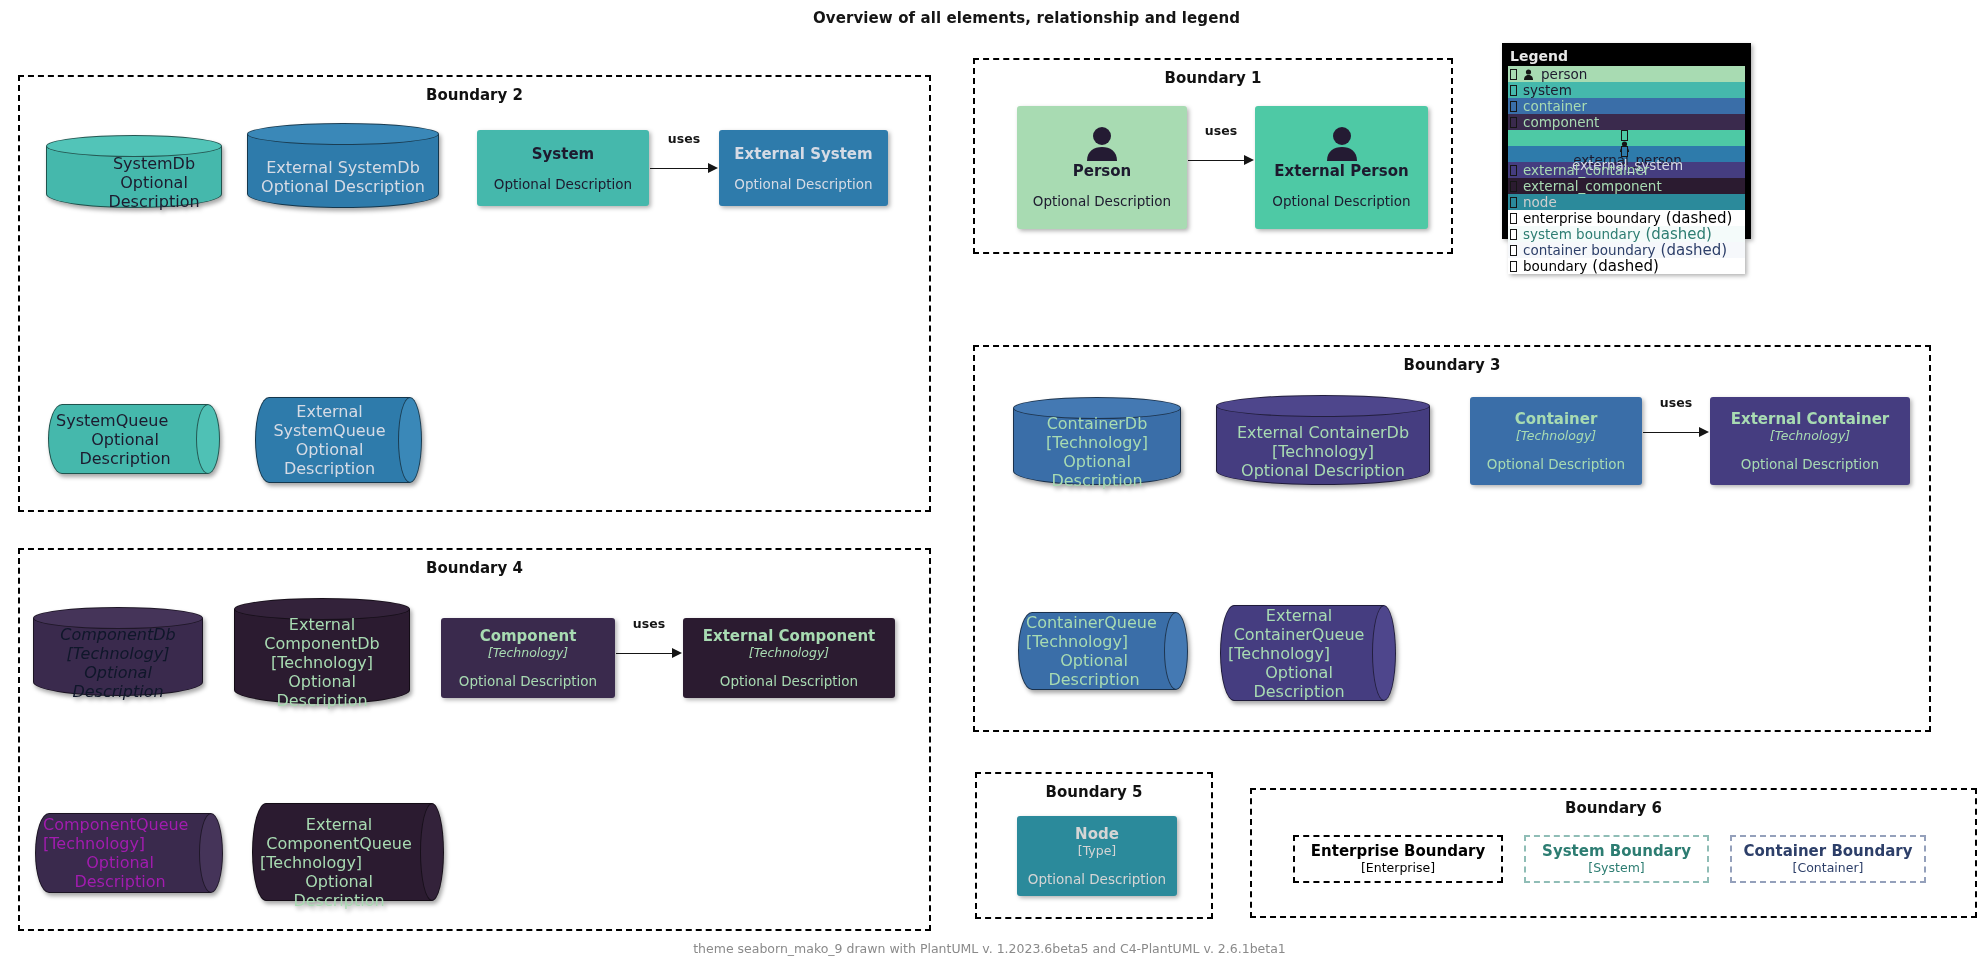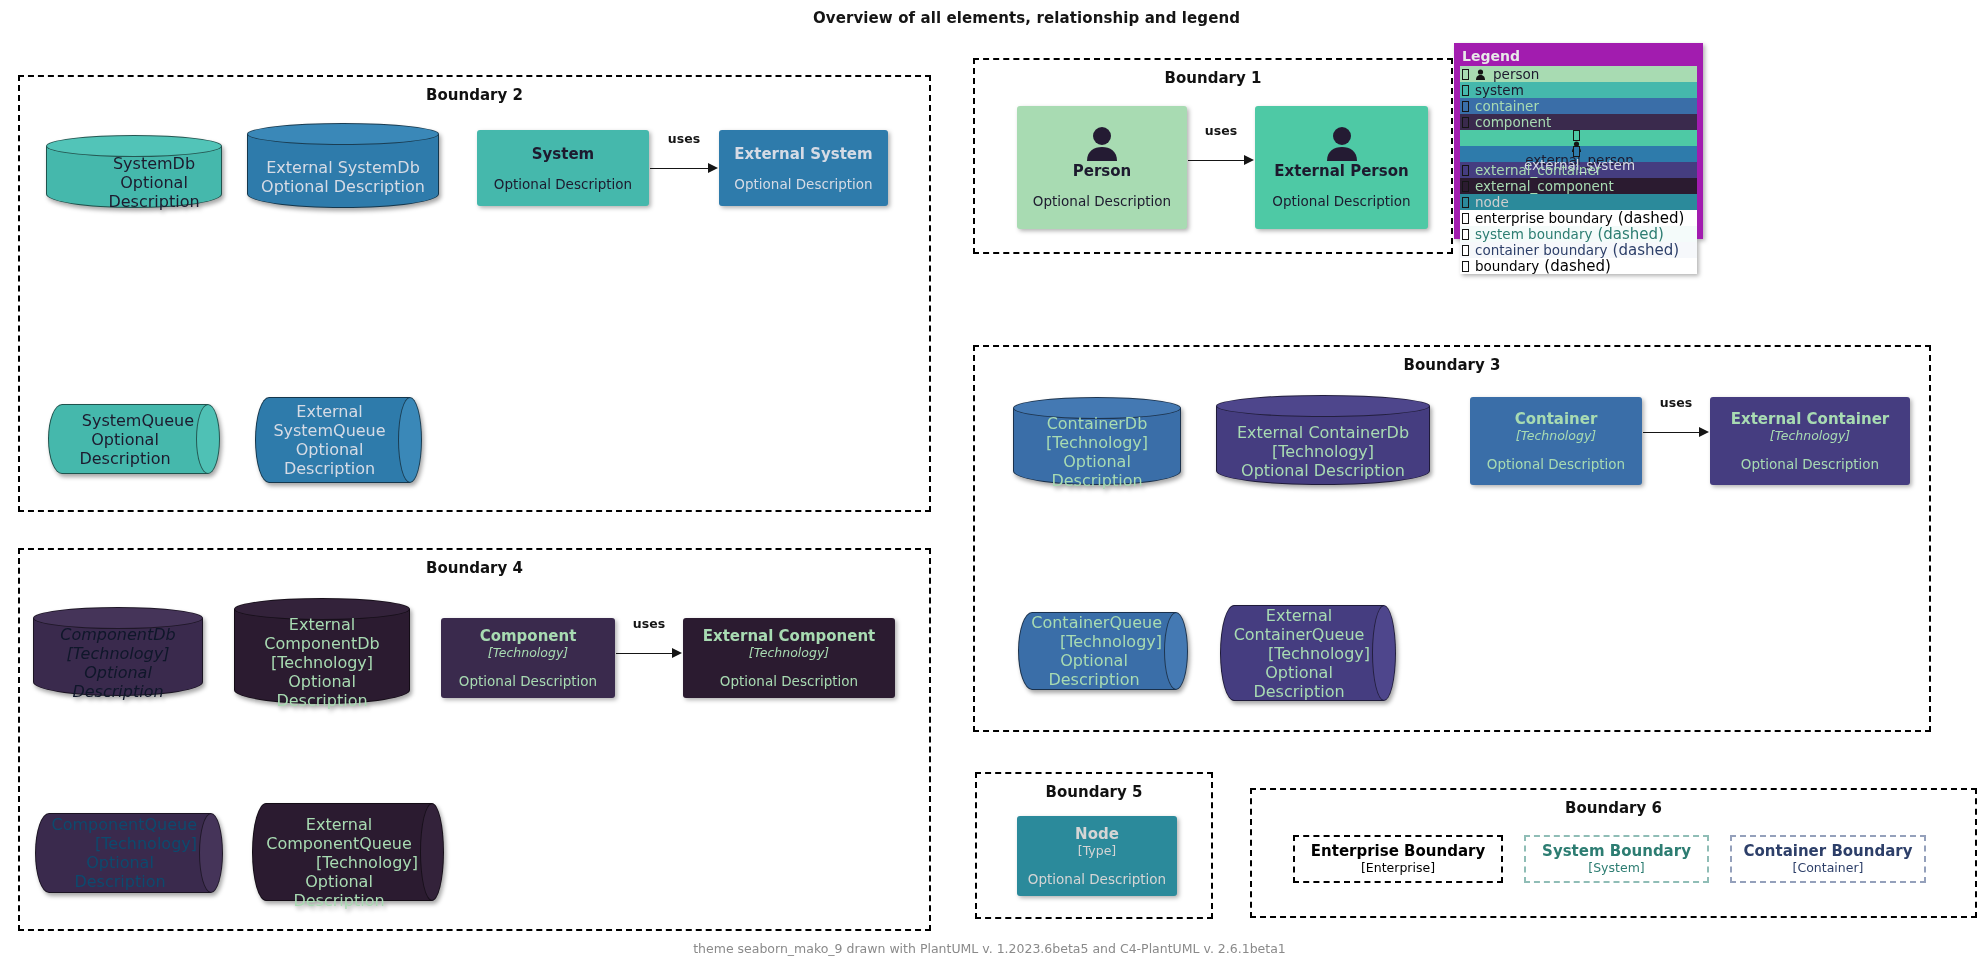--- a/index.html
+++ b/index.html
@@ -154,21 +154,21 @@
     border-radius: 50%;
     box-sizing: border-box;
   }
   .queue .q-text {
     position: absolute;
     left: 4px; right: 22px;
     top: 0; bottom: 0;
     display: flex;
     flex-direction: column;
     justify-content: center;
-    align-items: flex-end;
+    align-items: flex-start;
     text-align: center;
     padding: 0 4px;
   }
 
   
   .rel {
     position: absolute;
   }
   .rel .rel-line {
     position: absolute;
@@ -216,25 +216,25 @@
     line-height: 18px;
   }
   .bsample .bs-type {
     font-size: 12.5px;
     line-height: 16px;
   }
 
   
   #legend {
     position: absolute;
-    left: 1454px;
+    left: 1502px;
     top: 43px;
     width: 249px;
     height: 196px;
-    background: #a21caf;
+    background: #000000;
     box-sizing: border-box;
     padding: 5px 6px 6px 6px;
     filter: drop-shadow(2px 2px 2px rgba(0,0,0,0.3));
   }
   #legend .lg-title {
     color: #e8e8e8;
     font-size: 14px;
     font-weight: bold;
     line-height: 17px;
     padding-left: 2px;
@@ -463,21 +463,21 @@
 
   <div class="node" style="left:683px; top:618px; width:212px; height:80px; background:#2b1b30; color:#a8dbb2;">
     <div class="n-title">External Component</div>
     <div class="n-tech">[Technology]</div>
     <div class="n-desc">Optional Description</div>
   </div>
 
   <div class="queue" style="left:35px; top:813px; width:188px; height:80px;">
     <div class="q-body" style="background:#3a2a4d;"></div>
     <div class="q-cap" style="background:#453459;"></div>
-    <div class="q-text" style="color:#0c4a6e;">
+    <div class="q-text" style="color:#a21caf;">
       <div class="n-title">ComponentQueue</div>
       <div class="n-tech">[Technology]</div>
       <div class="n-desc">Optional Description</div>
     </div>
   </div>
 
   <div class="queue" style="left:252px; top:803px; width:192px; height:98px;">
     <div class="q-body" style="background:#2b1b30;"></div>
     <div class="q-cap" style="background:#33223a;"></div>
     <div class="q-text" style="color:#a8dbb2;margin-top:20px;">

